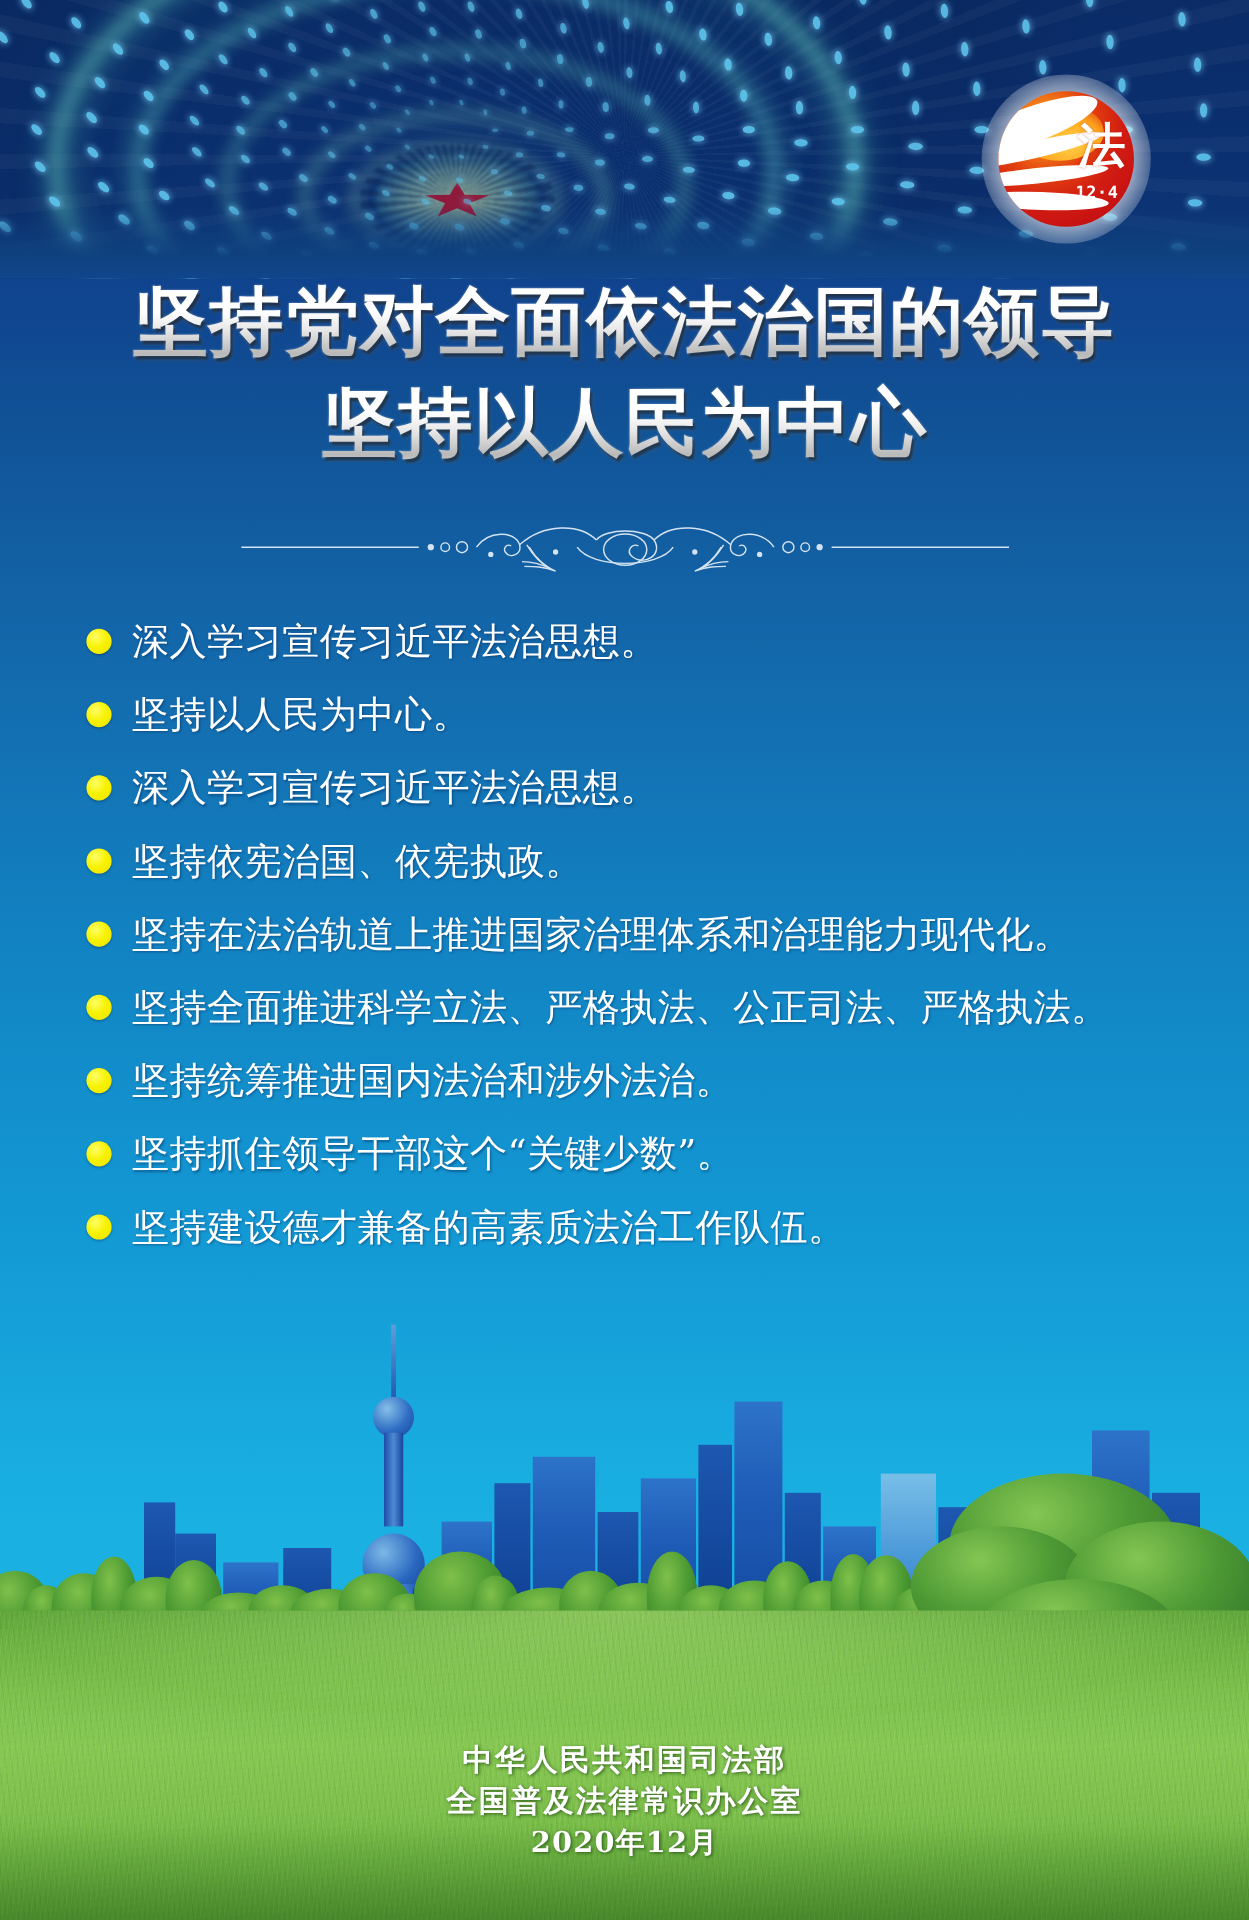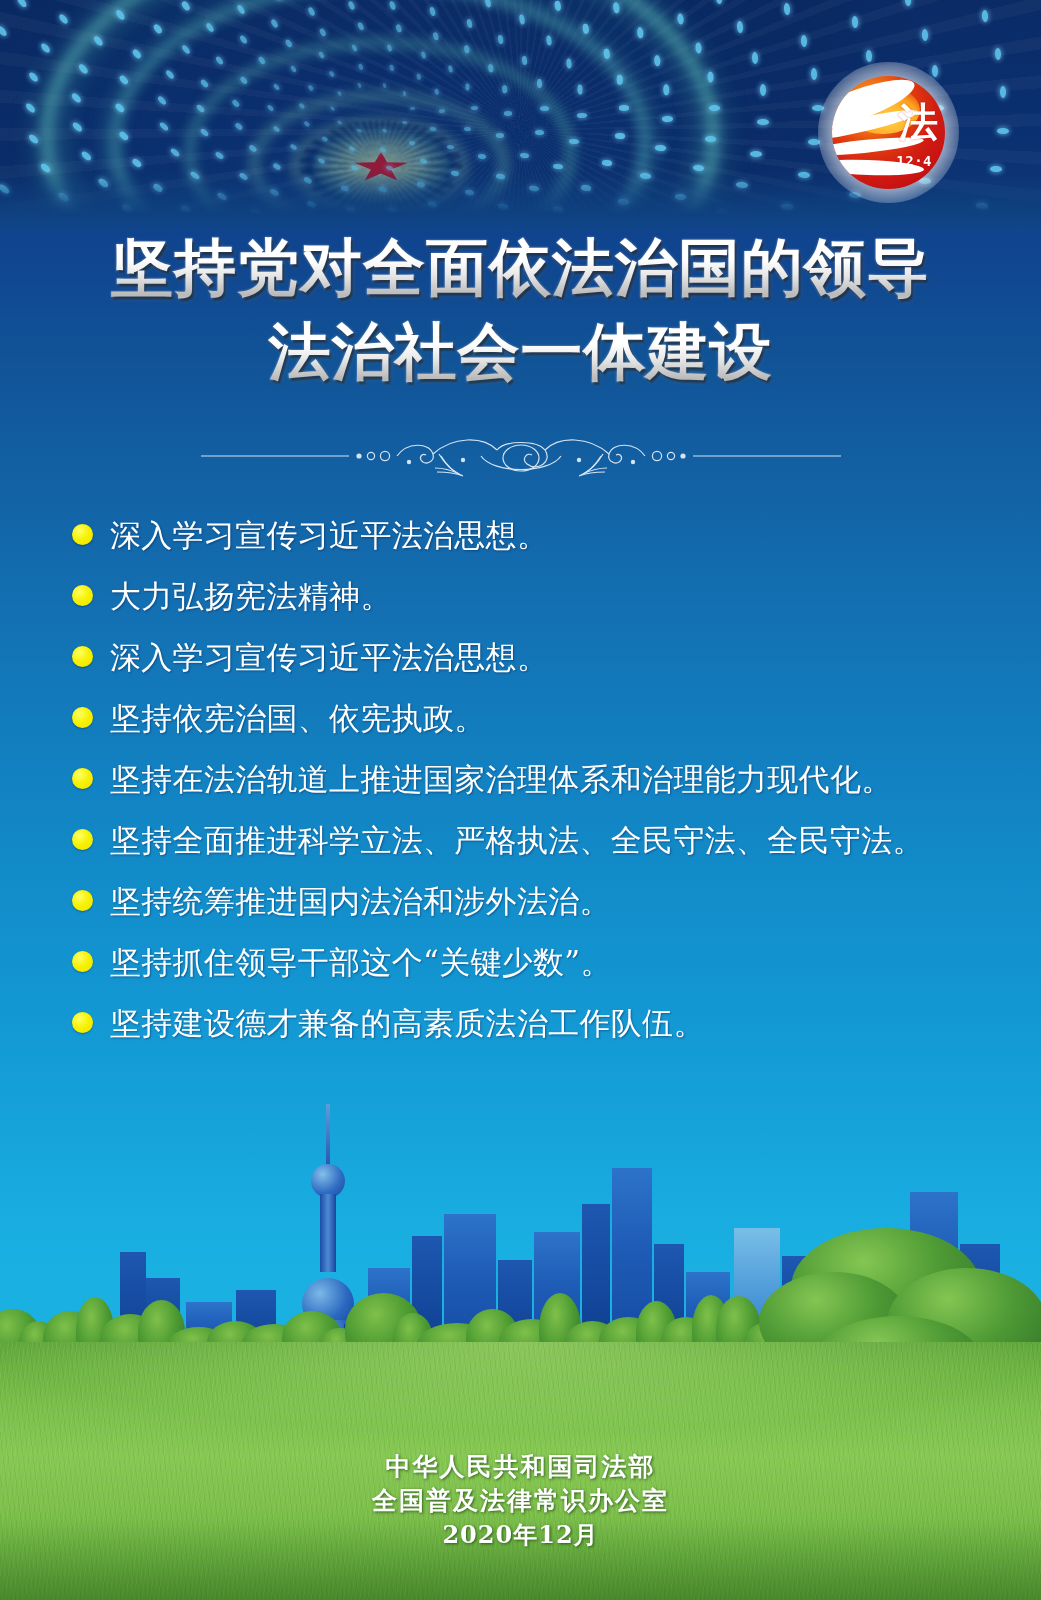--- a/index.html
+++ b/index.html
@@ -563,21 +563,21 @@
       <div class="swoosh sw2"></div>
       <div class="swoosh sw3"></div>
       <div class="swoosh sw4"></div>
       <div class="logo-fa">法</div>
       <div class="logo-date">12·4</div>
     </div>
   </div>
 
   <div class="title-block">
     <div class="title-line">坚持党对全面依法治国的领导</div>
-    <div class="title-line">法治社会一体建设</div>
+    <div class="title-line">坚持以人民为中心</div>
   </div>
 
   <div class="divider">
     <svg width="640" height="52" viewBox="0 0 640 52">
       <g stroke="#eaf2fb" stroke-width="1.2" fill="none" opacity="0.9">
         <line x1="0" y1="26" x2="148" y2="26"></line>
         <line x1="492" y1="26" x2="640" y2="26"></line>
         <circle cx="158" cy="26" r="2.6" fill="#eaf2fb" stroke="none"></circle>
         <circle cx="170" cy="26" r="3.6"></circle>
         <circle cx="184" cy="26" r="4.6"></circle>
@@ -603,37 +603,37 @@
     </svg>
   </div>
 
   <div class="list" id="bullet-list">
       <div class="item">
         <span class="bullet"></span>
         <span class="itext">深入学习宣传习近平法治思想。</span>
       </div>
       <div class="item">
         <span class="bullet"></span>
-        <span class="itext">大力弘扬宪法精神。</span>
+        <span class="itext">坚持以人民为中心。</span>
       </div>
       <div class="item">
         <span class="bullet"></span>
         <span class="itext">深入学习宣传习近平法治思想。</span>
       </div>
       <div class="item">
         <span class="bullet"></span>
         <span class="itext">坚持依宪治国、依宪执政。</span>
       </div>
       <div class="item">
         <span class="bullet"></span>
         <span class="itext">坚持在法治轨道上推进国家治理体系和治理能力现代化。</span>
       </div>
       <div class="item">
         <span class="bullet"></span>
-        <span class="itext">坚持全面推进科学立法、严格执法、全民守法、全民守法。</span>
+        <span class="itext">坚持全面推进科学立法、严格执法、公正司法、严格执法。</span>
       </div>
       <div class="item">
         <span class="bullet"></span>
         <span class="itext">坚持统筹推进国内法治和涉外法治。</span>
       </div>
       <div class="item">
         <span class="bullet"></span>
         <span class="itext">坚持抓住领导干部这个“关键少数”。</span>
       </div>
       <div class="item">

